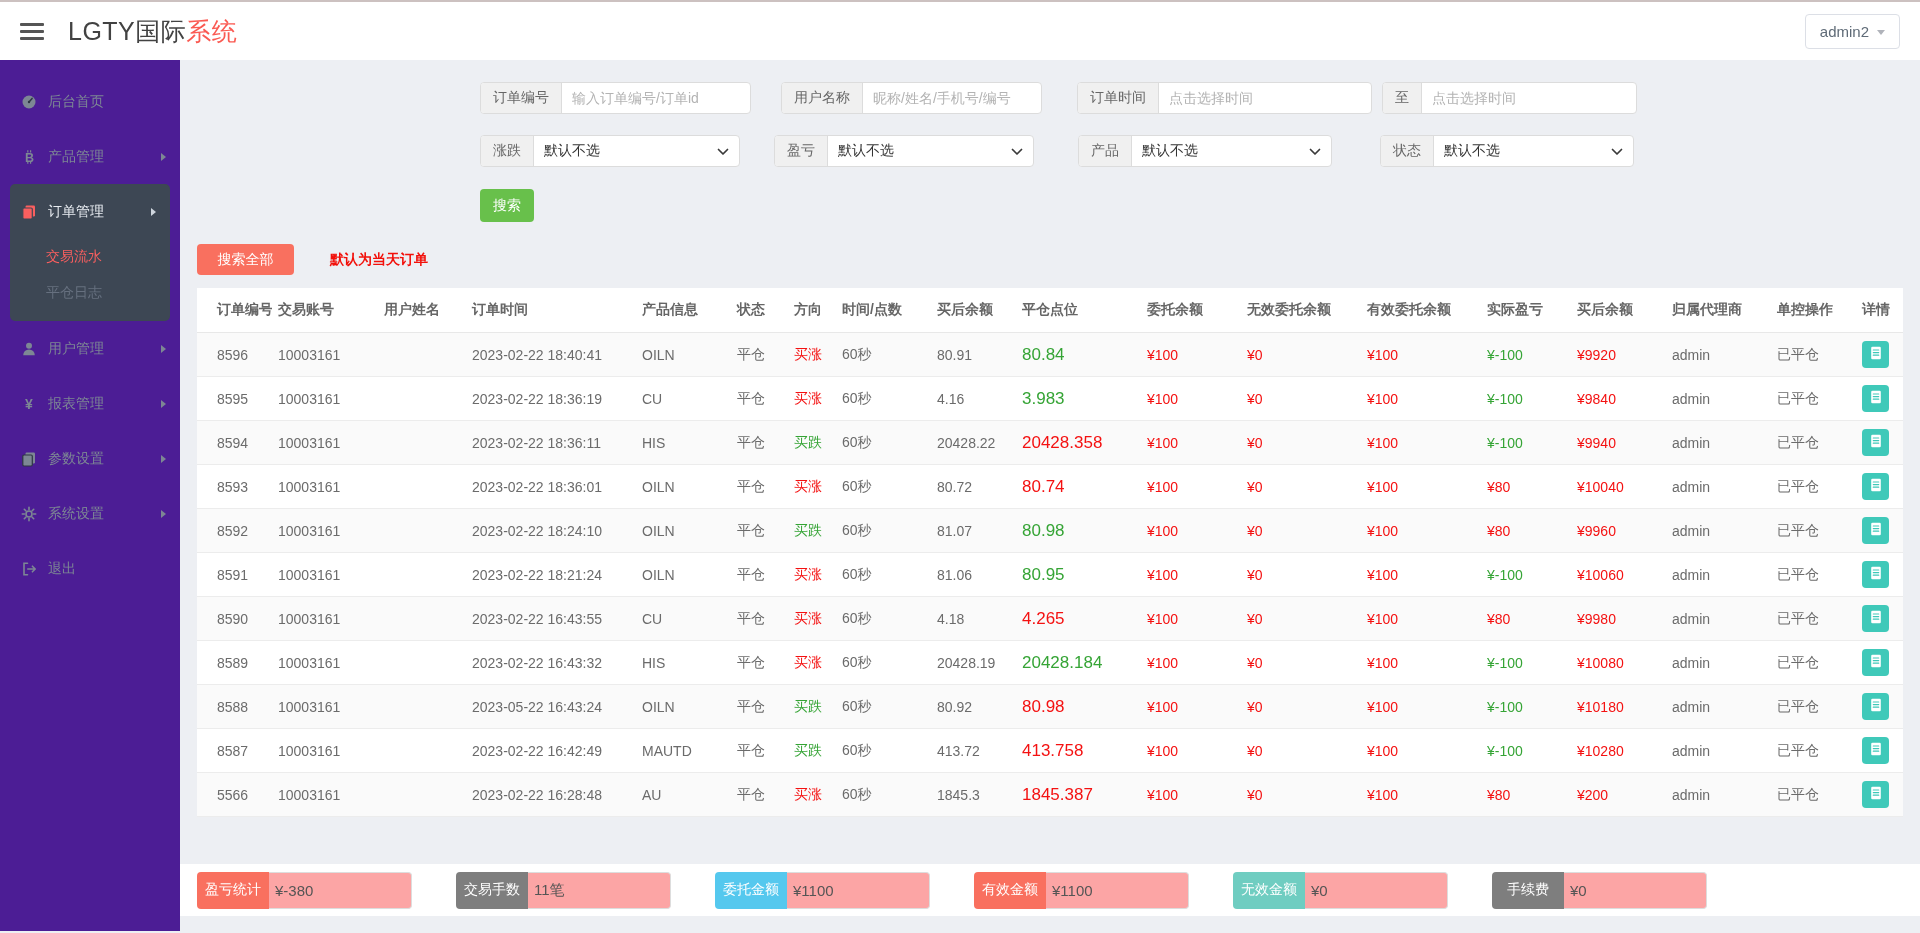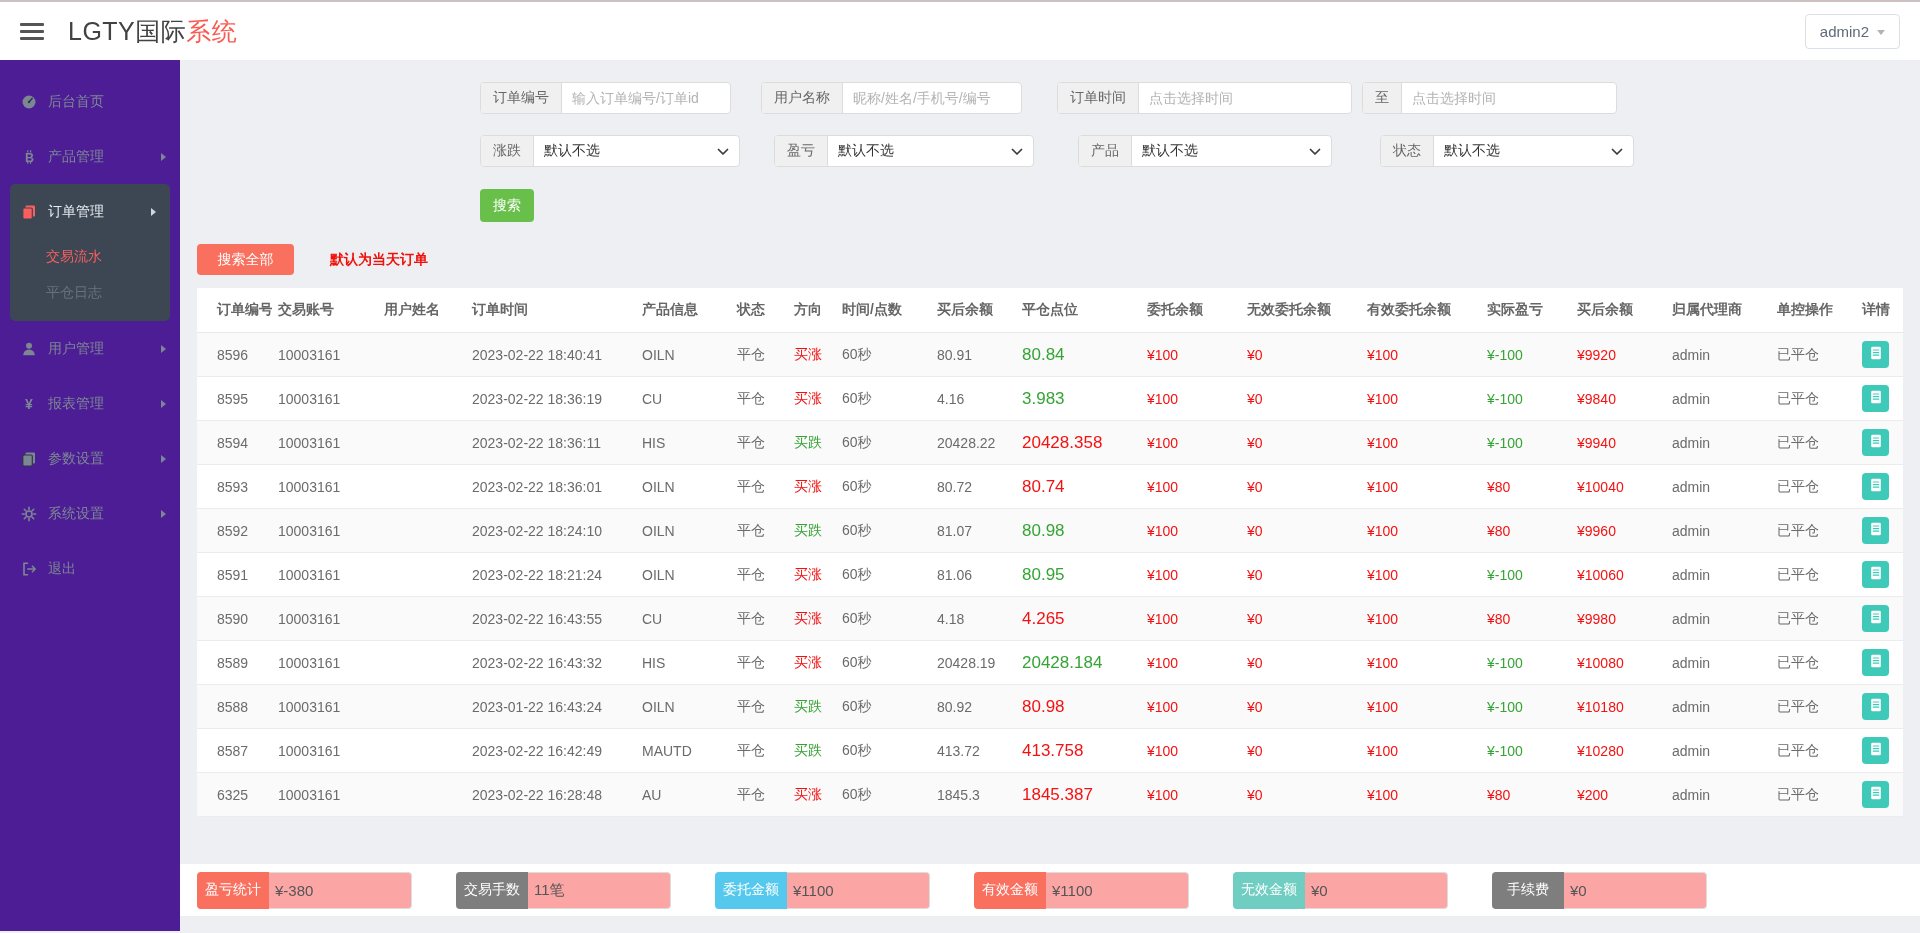--- a/index.html
+++ b/index.html
@@ -228,21 +228,21 @@
         </span>
         <span class="side-label">退出</span>
       </div>
     </aside>
 
   <main class="main">
     <div class="filters">
       <div class="filter-row">
         <div class="fgroup" style="margin-right:30px">
           <span class="flabel">订单编号</span>
-          <input style="width: 168px;" placeholder="输入订单编号/订单id">
+          <input style="width: 188px;" placeholder="输入订单编号/订单id">
         </div>
         <div class="fgroup" style="margin-right:35px">
           <span class="flabel">用户名称</span>
           <input style="width: 178px;" placeholder="昵称/姓名/手机号/编号">
         </div>
         <div class="fgroup">
           <span class="flabel">订单时间</span>
           <input style="width: 212px;" placeholder="点击选择时间">
         </div>
         <div class="fgroup" style="margin-left:10px">
@@ -554,21 +554,21 @@
                       <rect x="3.2" y="1.8" width="9.6" height="12.4" rx="1.3" fill="#fff"></rect>
                       <path d="M5.3 5h5.4M5.3 7.6h5.4M5.3 10.2h5.4" stroke="#3fc9b9" stroke-width="1.2" stroke-linecap="round"></path>
                     </svg></span>
                 </button>
               </td>
             </tr>
             <tr>
               <td>8588</td>
               <td>10003161</td>
               <td></td>
-              <td>2023-01-22 16:43:24</td>
+              <td>2023-05-22 16:43:24</td>
               <td>OILN</td>
               <td>平仓</td>
               <td class="c-green">买跌</td>
               <td>60秒</td>
               <td>80.92</td>
               <td class="c-red big">80.98</td>
               <td class="c-red">¥100</td>
               <td class="c-red">¥0</td>
               <td class="c-red">¥100</td>
               <td class="c-green">¥-100</td>
@@ -605,21 +605,21 @@
               <td>
                 <button class="detail-btn">
                   <span><svg viewBox="0 0 16 16" width="16" height="16">
                       <rect x="3.2" y="1.8" width="9.6" height="12.4" rx="1.3" fill="#fff"></rect>
                       <path d="M5.3 5h5.4M5.3 7.6h5.4M5.3 10.2h5.4" stroke="#3fc9b9" stroke-width="1.2" stroke-linecap="round"></path>
                     </svg></span>
                 </button>
               </td>
             </tr>
             <tr>
-              <td>6325</td>
+              <td>5566</td>
               <td>10003161</td>
               <td></td>
               <td>2023-02-22 16:28:48</td>
               <td>AU</td>
               <td>平仓</td>
               <td class="c-red">买涨</td>
               <td>60秒</td>
               <td>1845.3</td>
               <td class="c-red big">1845.387</td>
               <td class="c-red">¥100</td>

